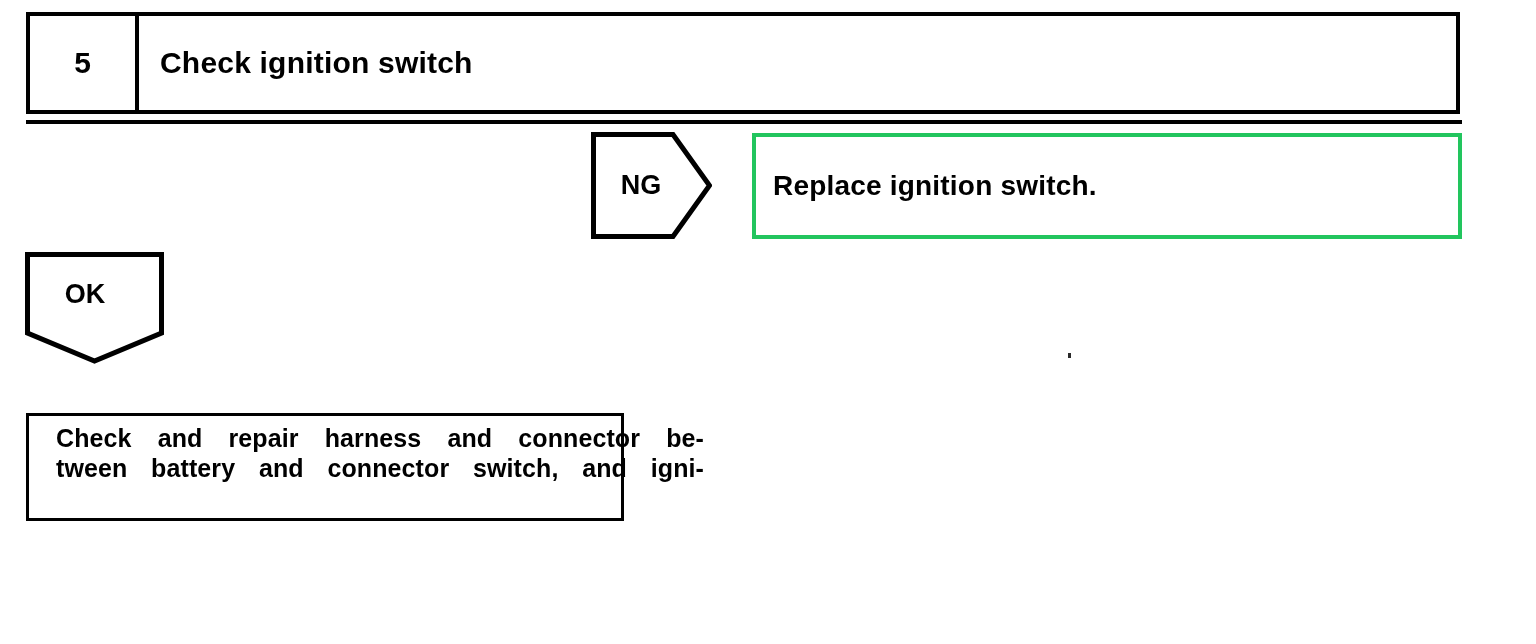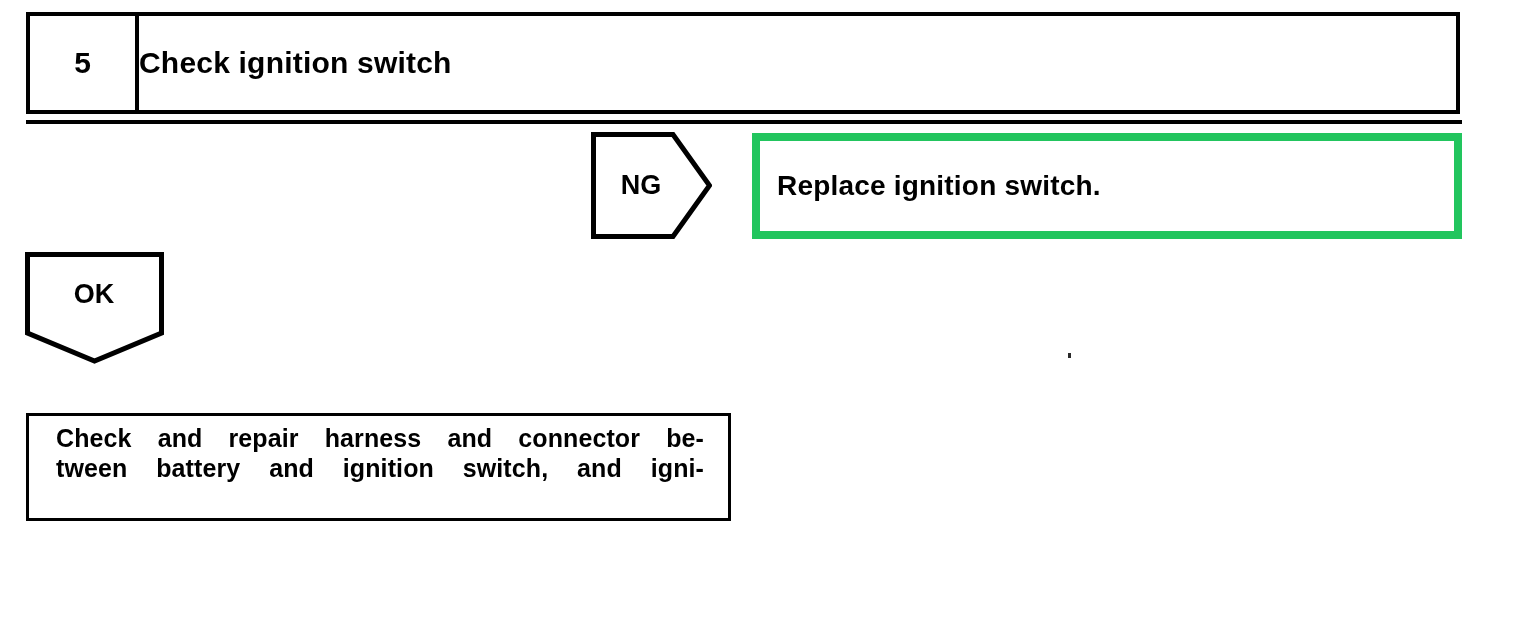--- a/index.html
+++ b/index.html
@@ -43,20 +43,21 @@
   .step-num {
     font-size: 30px;
     font-weight: bold;
     color: #000000;
     letter-spacing: 0px;
   }
   .step-title-cell {
     flex: 1 1 auto;
     display: flex;
     align-items: center;
+    padding-left: 21px;
   }
   .step-title {
     font-size: 30px;
     font-weight: bold;
     color: #000000;
     letter-spacing: 0.2px;
     white-space: nowrap;
   }
 
   
@@ -98,21 +99,21 @@
   }
 
   
   .replace-box {
     position: absolute;
     left: 752px;
     top: 133px;
     width: 710px;
     height: 106px;
     box-sizing: border-box;
-    border: 8px solid #22c55e;
+    border: 4px solid #22c55e;
     background: #ffffff;
     display: flex;
     align-items: center;
     padding-left: 17px;
   }
   .replace-text {
     font-size: 28px;
     font-weight: bold;
     color: #000000;
     letter-spacing: 0.2px;
@@ -138,29 +139,28 @@
     top: 0px;
     width: 120px;
     height: 84px;
     display: flex;
     align-items: center;
     justify-content: center;
     font-size: 27px;
     font-weight: bold;
     color: #000000;
     pointer-events: none;
-    padding-left: 9px;
   }
 
   
   .action-box {
     position: absolute;
     left: 26px;
     top: 413px;
-    width: 705px;
+    width: 598px;
     height: 108px;
     box-sizing: border-box;
     border: 3px solid #000000;
     background: #ffffff;
     padding: 7px 0 0 27px;
   }
   .action-line {
     font-size: 25px;
     font-weight: bold;
     color: #000000;
@@ -214,18 +214,18 @@
 
   <div class="ok-arrow">
     <svg viewBox="0 0 139 112" xmlns="http://www.w3.org/2000/svg">
       <polygon points="2.5,2.5 136.5,2.5 136.5,81 69.5,109 2.5,81" fill="#ffffff" stroke="#000000" stroke-width="5" stroke-linejoin="miter"></polygon>
     </svg>
     <span class="ok-label">OK</span>
   </div>
 
   <div class="action-box">
     <span class="action-line justify">Check and repair harness and connector be-</span>
-    <span class="action-line justify">tween battery and ignition switch, and igni-</span>
+    <span class="action-line justify">tween battery and connector switch, and igni-</span>
   </div>
 
   <div class="speck"></div>
 
 </div>
 
 </body></html>

